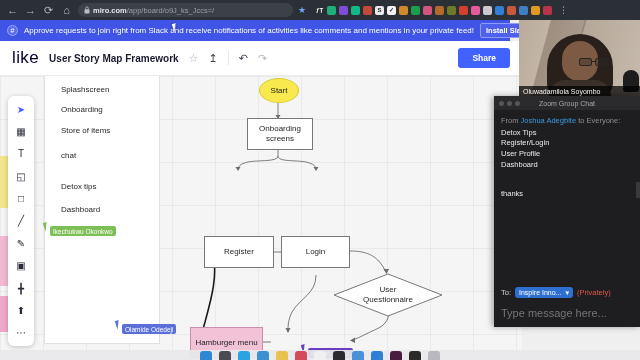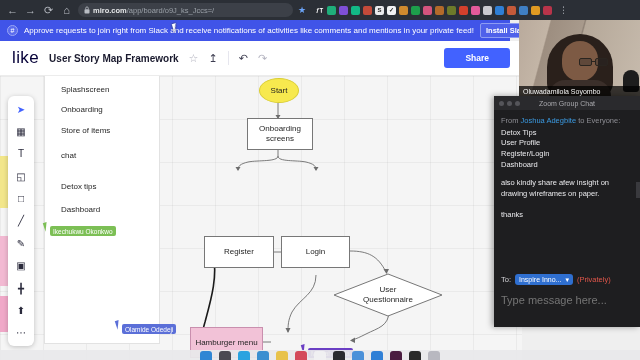--- a/index.html
+++ b/index.html
@@ -91,21 +91,21 @@
     font-size:10px; color:#1a1a2e; font-weight:600; white-space:nowrap;
   }
   .hdr-icon {
     color:#b4b4c0; font-size:11px; line-height:1; cursor:pointer; flex:none;
   }
   .hdr-icon.dark { color:#3d3d50; }
   #hdr-divider { width:1px; height:14px; background:#e6e6ee; flex:none; }
   #share-btn {
     margin-left:auto; background:#4262ff; color:#fff;
     font-size:8.5px; font-weight:700; border-radius:3px;
-    padding:5px 21px; cursor:pointer; flex:none;
+    padding:5px 14px; cursor:pointer; flex:none;
   }
 
   
   #canvas {
     position:absolute; left:0; top:76px; width:522px; height:284px;
     background:#f5f5f5;
     background-image:
       linear-gradient(to right, rgba(0,0,0,0.045) 1px, transparent 1px),
       linear-gradient(to bottom, rgba(0,0,0,0.045) 1px, transparent 1px);
     background-size:43px 43px;
@@ -240,21 +240,21 @@
   }
   #chat-body {
     flex:1; padding:6px 7px 2px; overflow:hidden;
     color:#e4e4e6; font-size:7.5px; line-height:1.42;
   }
   .msg-from { color:#8d8d93; margin-bottom:1px; }
   .msg-from .who { color:#3b9ae1; }
   .msg-from .priv { color:#e0564a; }
   .msg-line { color:#e9e9ec; }
   .msg-block { margin-bottom:8px; }
-  #chat-footer { padding:0 7px 19px; flex:none; }
+  #chat-footer { padding:0 7px 6px; flex:none; }
   #chat-to-row { display:flex; align-items:center; gap:4px; margin-bottom:5px; }
   #chat-to-label { font-size:7.5px; color:#d6d6da; }
   #chat-to-select {
     background:#2f6fd0; color:#fff; font-size:7px;
     border-radius:3px; padding:1.5px 4px; display:flex;
     align-items:center; gap:4px; cursor:pointer;
   }
   #chat-privately { font-size:7.5px; color:#e0564a; }
   #chat-input {
     font-size:11px; color:#77777d; border:none; background:transparent;
@@ -463,26 +463,25 @@
   <div id="chat-titlebar">
     <span class="tl-dot"></span>
     <span class="tl-dot"></span>
     <span class="tl-dot"></span>
     <span id="chat-title">Zoom Group Chat</span>
   </div>
   <div id="chat-body">
       <div class="msg-block">
         <div class="msg-from">From <span class="who">Joshua Adegbite</span> to Everyone:</div>
         <div class="msg-line">Detox Tips</div>
+        <div class="msg-line">Register/Login</div>
         <div class="msg-line">User Profile</div>
-        <div class="msg-line">Register/Login</div>
         <div class="msg-line">Dashboard</div>
       </div>
       <div class="msg-block">
-        <div class="msg-line">also kindly share afew insight on drawing wireframes on paper.</div>
         <div class="msg-line">&nbsp;</div>
         <div class="msg-line">thanks</div>
       </div>
     </div>
   <div id="chat-footer">
     <div id="chat-to-row">
       <span id="chat-to-label">To:</span>
       <span id="chat-to-select">
         <span>Inspire Inno...</span>
         <span>▾</span>

